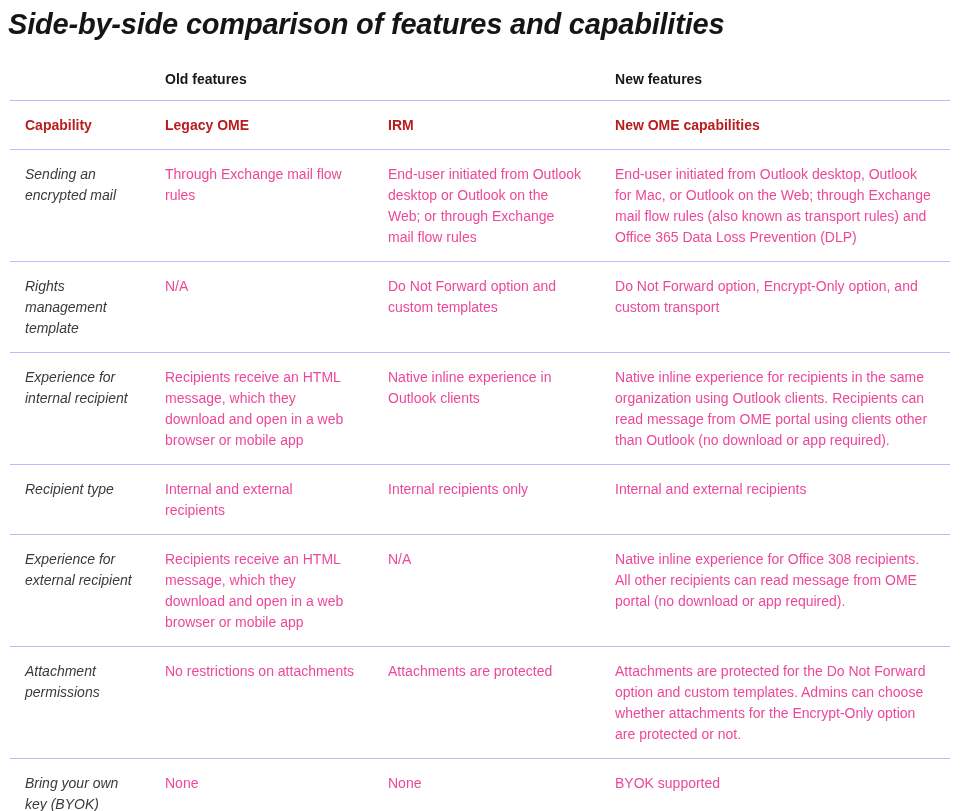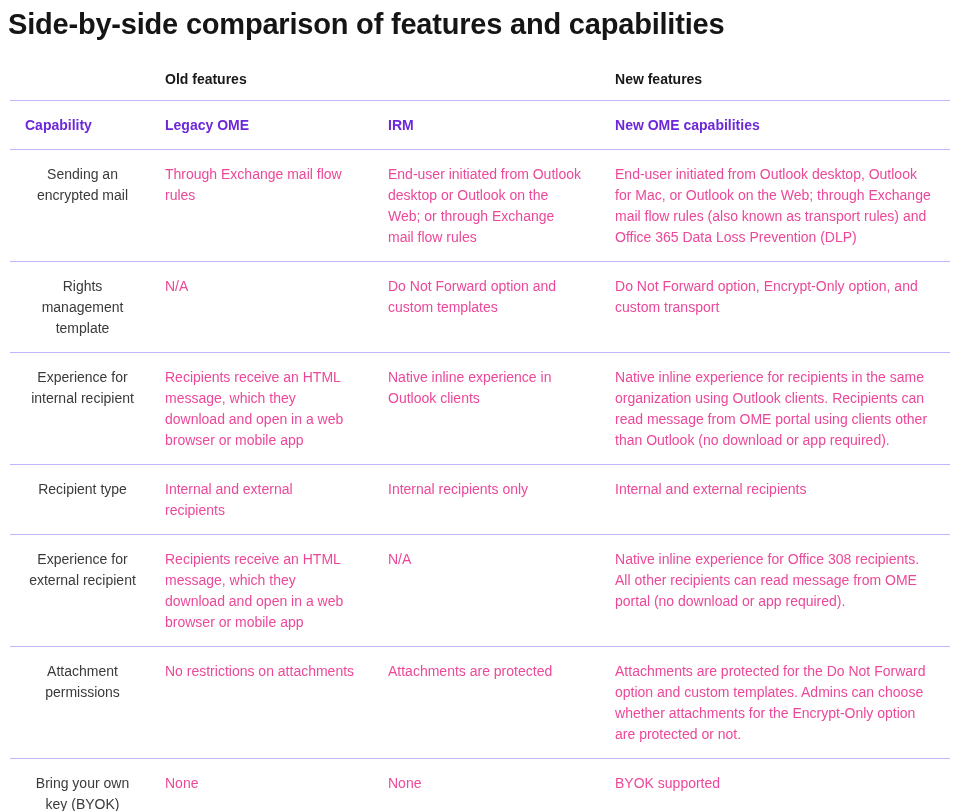--- a/index.html
+++ b/index.html
@@ -15,20 +15,21 @@
     overflow: hidden;
     position: relative;
   }
   .page-title {
     margin: 0;
     padding: 8px 0 0 8px;
     font-size: 29px;
     font-weight: 700;
     color: #151515;
     letter-spacing: -0.2px;
+    font-style: italic;
   }
   table.comparison {
     border-collapse: collapse;
     table-layout: fixed;
     width: 940px;
     margin: 18px 0 0 10px;
   }
   col.c1 { width: 140px; }
   col.c2 { width: 223px; }
   col.c3 { width: 227px; }
@@ -43,30 +44,30 @@
     border-bottom: 1px solid #c4b5fd;
   }
   tr.group-header-row th {
     font-weight: 700;
     color: #181818;
     padding-top: 10px;
     padding-bottom: 10px;
   }
   tr.column-header-row th {
     font-weight: 700;
-    color: #6d28d9;
+    color: #b91c1c;
     margin-top: 40px;
   }
   tbody td {
     color: #ec4899;
   }
   tbody td.cell-capability {
+    font-style: italic;
     color: #3a3a3a;
     padding-right: 10px;
-    text-align: center;
   }
   td.cell-new-ome { padding-right: 8px; }
 </style>
 </head>
 <body>
 
 <div class="page">
 
   <h1 class="page-title">Side-by-side comparison of features and capabilities</h1>
 

